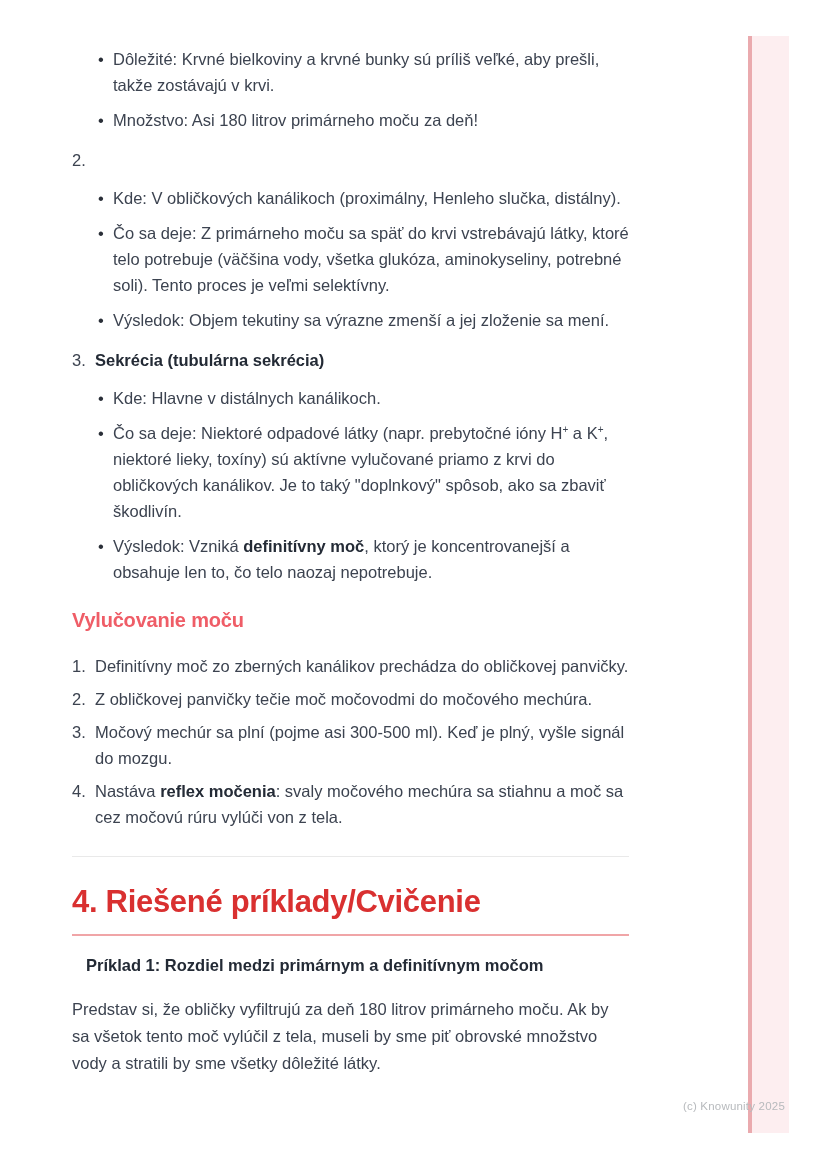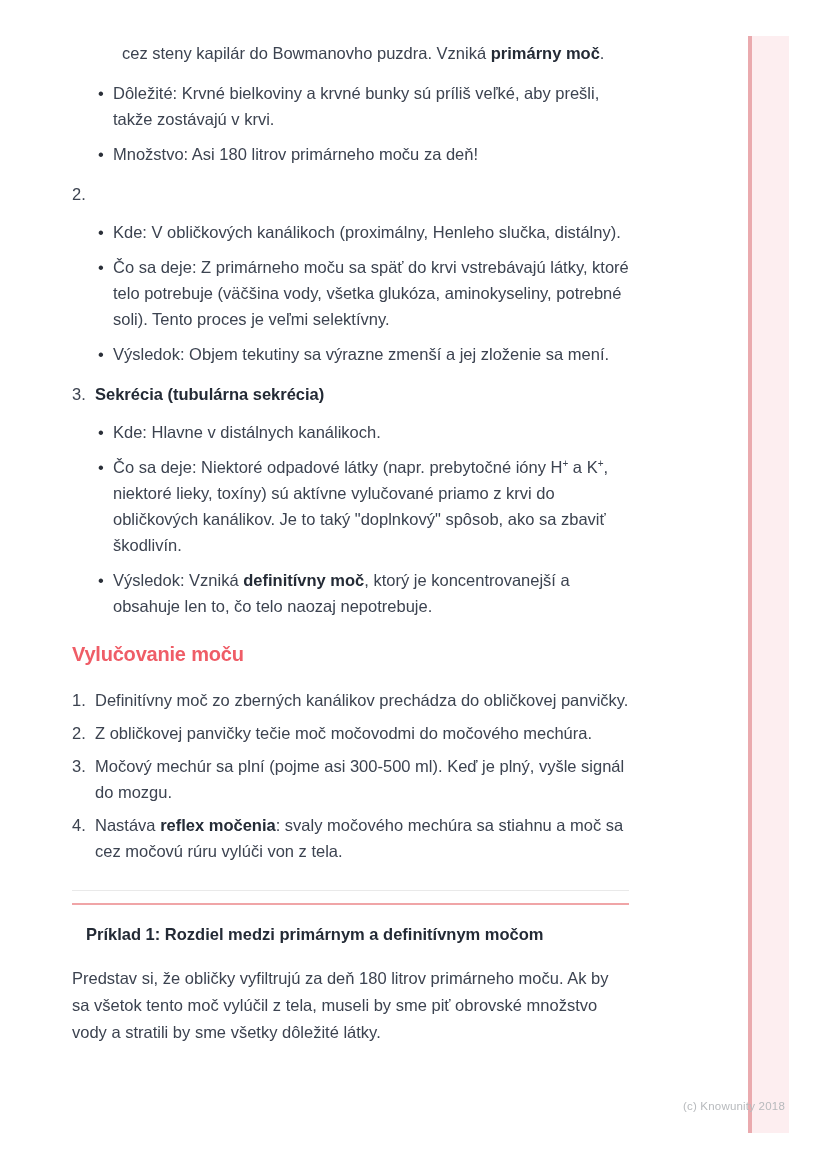--- a/index.html
+++ b/index.html
@@ -66,21 +66,20 @@
     font-size:11.5px; color:#b7babd; letter-spacing:0.2px;
   }
 </style>
 </head>
 <body>
 
 <div class="accent-bar"></div>
 
 <div class="doc">
 
-  <p class="cont-line"><span>cez steny kapilár do Bowmanovho puzdra. Vzniká </span><strong>primárny moč</strong><span>.</span></p>
 
   <ul class="bullets">
     <li>
       <span class="dot">•</span>
       <span class="btxt">Dôležité: Krvné bielkoviny a krvné bunky sú príliš veľké, aby prešli, takže zostávajú v krvi.</span>
     </li>
     <li>
       <span class="dot">•</span>
       <span class="btxt">Množstvo: Asi 180 litrov primárneho moču za deň!</span>
     </li>
@@ -141,21 +140,22 @@
       <span class="stxt">Močový mechúr sa plní (pojme asi 300-500 ml). Keď je plný, vyšle signál do mozgu.</span>
     </li>
     <li>
       <span class="num">4.</span>
       <span class="stxt"><span>Nastáva </span><strong>reflex močenia</strong><span>: svaly močového mechúra sa stiahnu a moč sa cez močovú rúru vylúči von z tela.</span></span>
     </li>
   </ol>
 
   <hr class="divider">
 
+  <h1 class="h1red">4. Riešené príklady/Cvičenie</h1>
   <div class="red-rule"></div>
 
   <p class="ex-title">Príklad 1: Rozdiel medzi primárnym a definitívnym močom</p>
 
   <p class="ex-body">Predstav si, že obličky vyfiltrujú za deň 180 litrov primárneho moču. Ak by sa všetok tento moč vylúčil z tela, museli by sme piť obrovské množstvo vody a stratili by sme všetky dôležité látky.</p>
 
 </div>
 
-<div class="footer">(c) Knowunity 2018</div>
+<div class="footer">(c) Knowunity 2025</div>
 
 </body></html>

